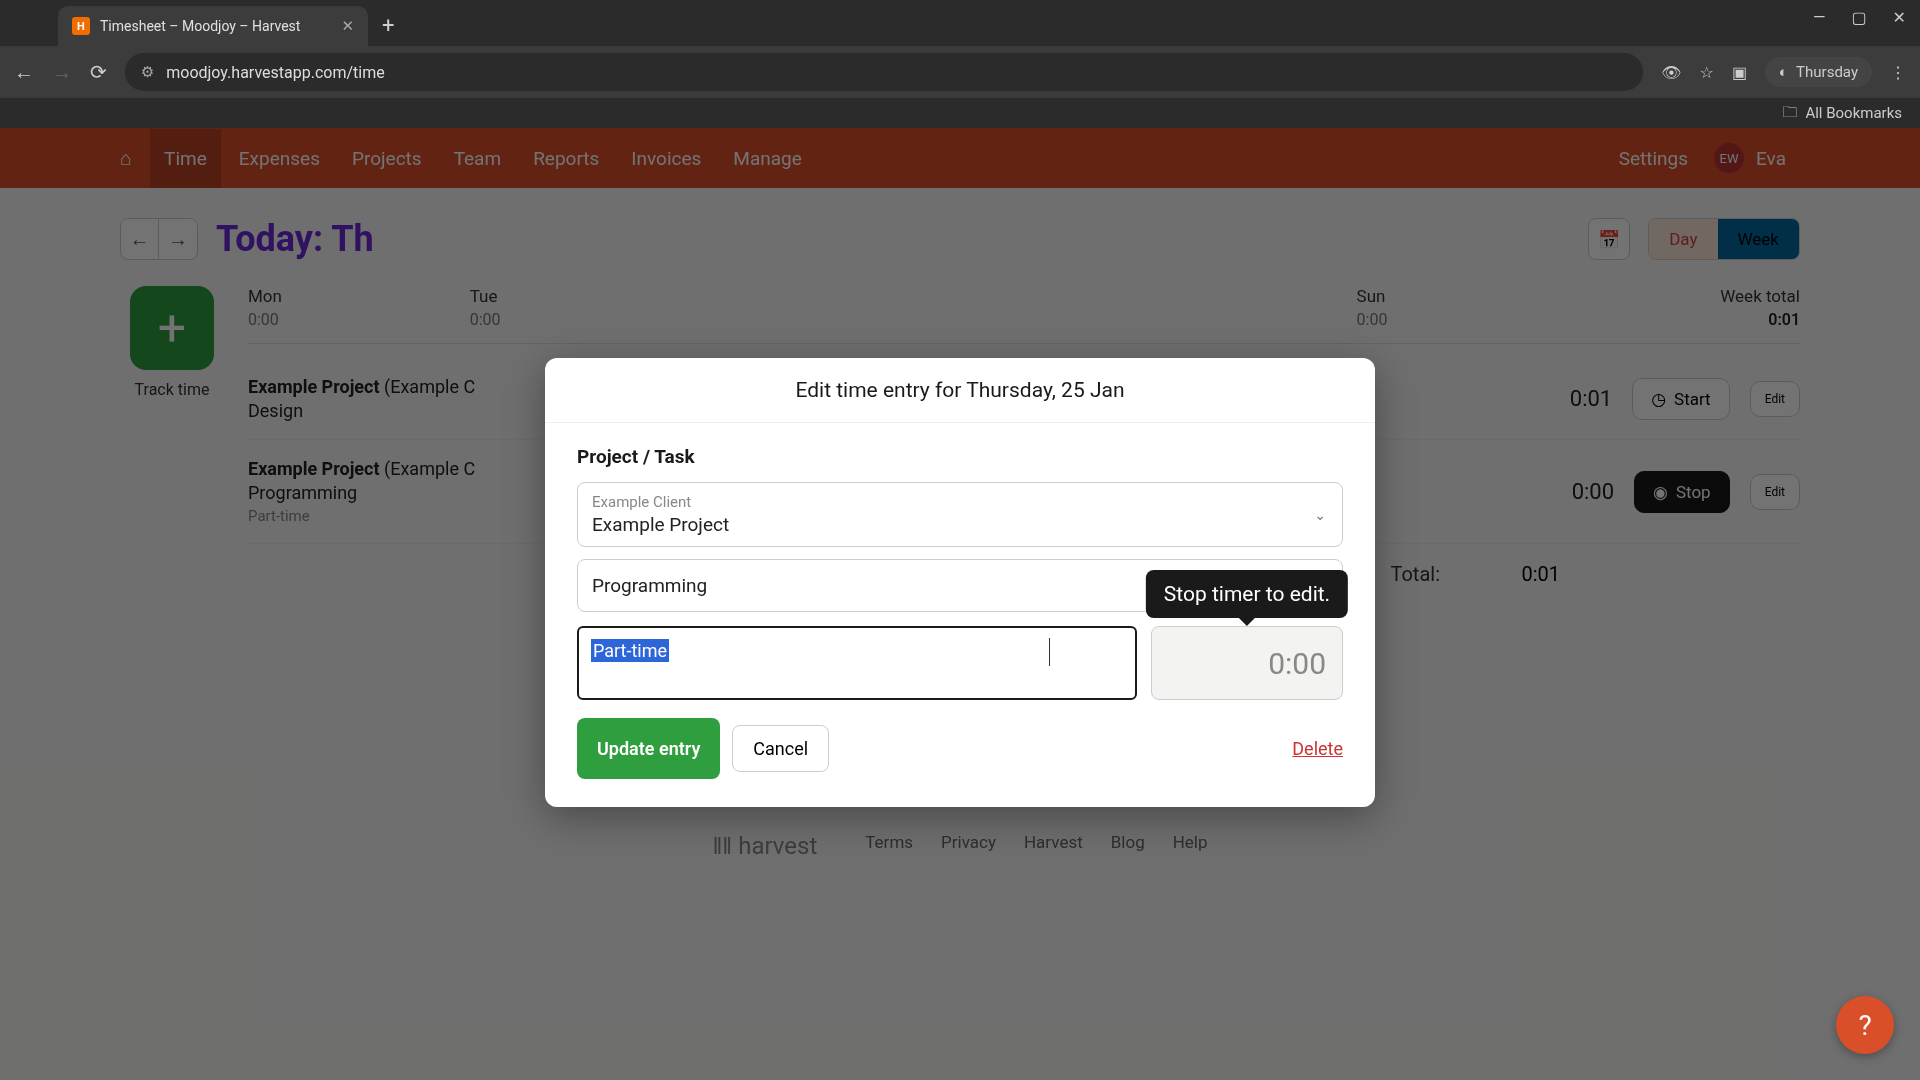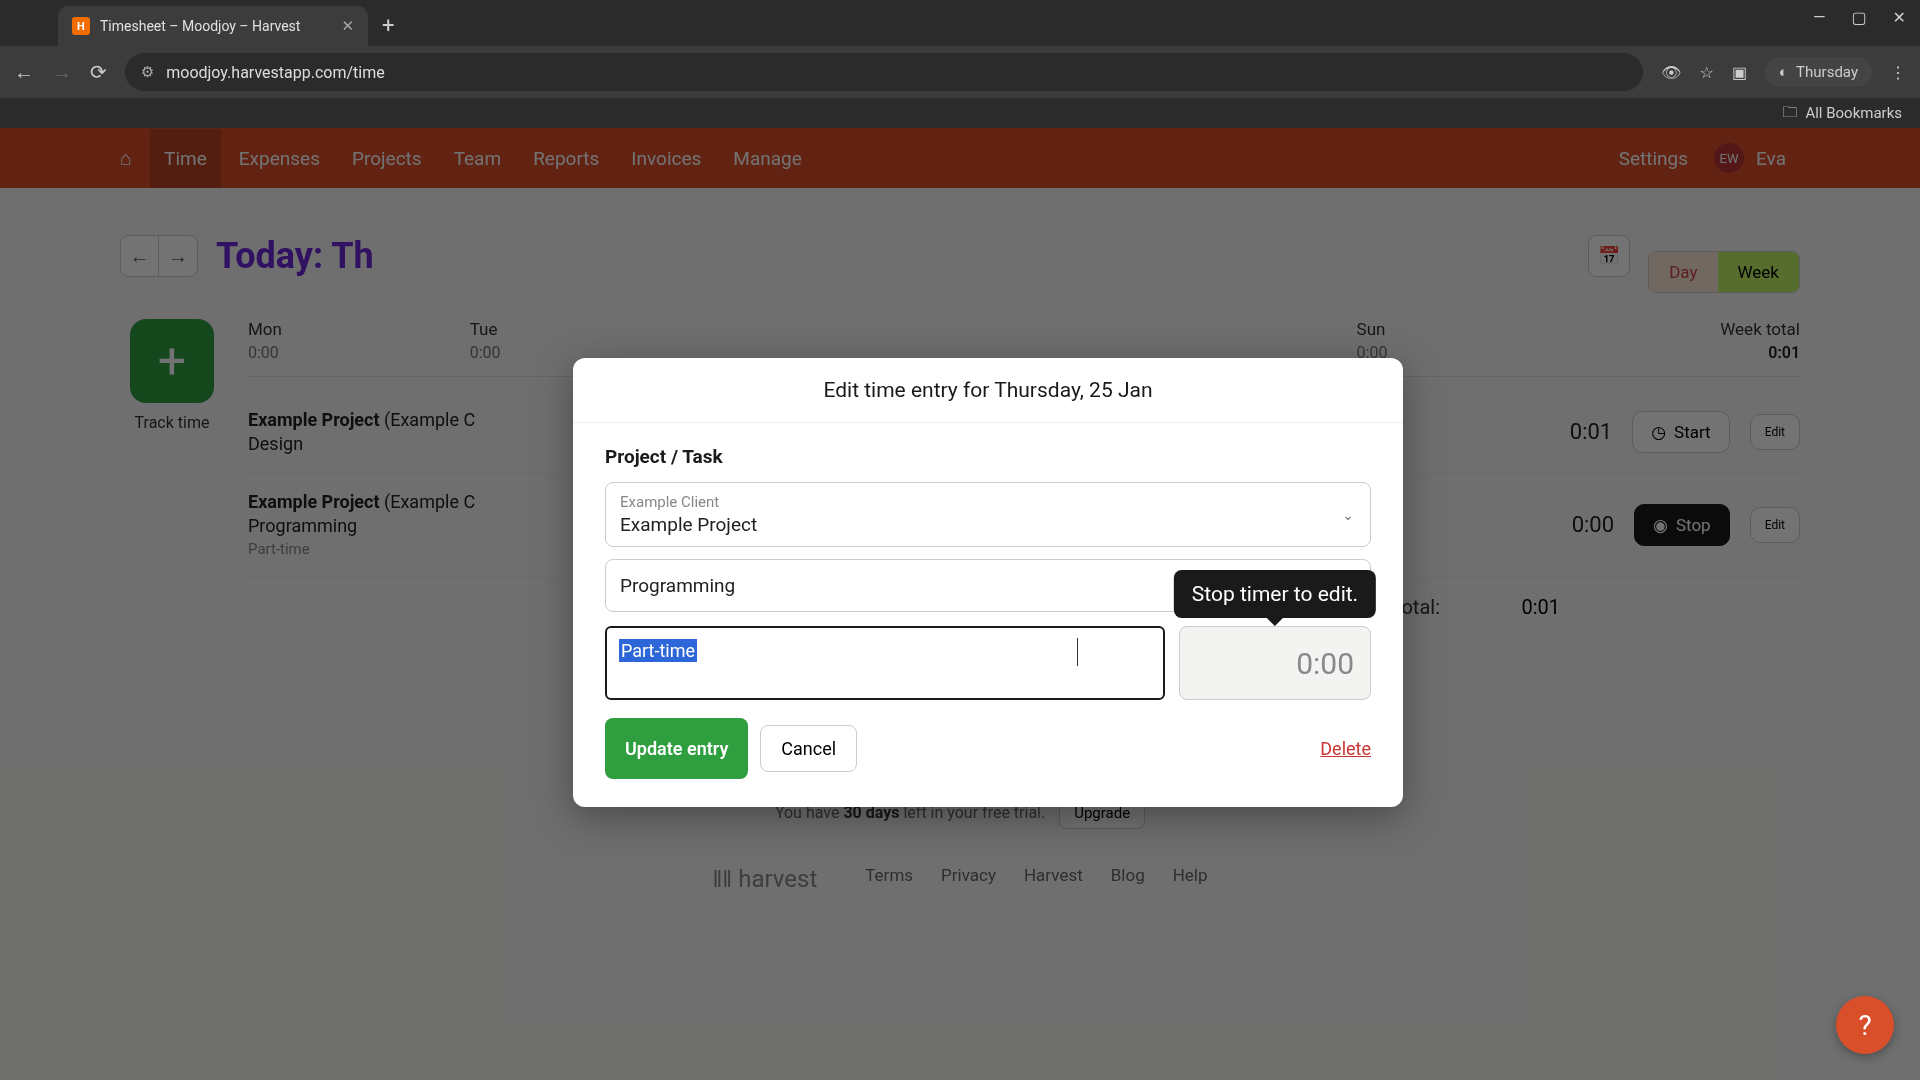--- a/index.html
+++ b/index.html
@@ -40,22 +40,22 @@
 
 .content-wrap { padding: 30px 120px; }
 .header-row { display: flex; align-items: center; gap: 18px; margin-bottom: 26px; }
 .pager { display: flex; border: 1px solid #ccc; border-radius: 8px; }
 .pager button { width: 38px; height: 40px; border: none; background: white; font-size: 20px; color: #555; cursor: pointer; }
 .pager button:first-child { border-radius: 8px 0 0 8px; border-right: 1px solid #ccc; }
 .pager button:last-child { border-radius: 0 8px 8px 0; }
 .page-title { font-size: 36px; font-weight: 700; color: #6d28d9; }
 .header-spacer { flex: 1; }
 .cal-icon { width: 42px; height: 42px; border: 1px solid #ccc; border-radius: 8px; background: white; display: flex; align-items: center; justify-content: center; font-size: 18px; }
-.view-toggle { display: flex; border: 1px solid #ccc; border-radius: 8px; overflow: hidden; margin-top: 33px; }
-.view-toggle button { padding: 10px 20px; border: none; background: #bef264; font-size: 17px; cursor: pointer; }
+.view-toggle { display: flex; border: 1px solid #ccc; border-radius: 8px; overflow: hidden; }
+.view-toggle button { padding: 10px 20px; border: none; background: #0369a1; font-size: 17px; cursor: pointer; }
 .view-toggle button.active { background: #fbe8d8; color: #c44; }
 
 .main-row { display: flex; gap: 24px; }
 .track-col { width: 104px; text-align: center; }
 .plus-btn { width: 84px; height: 84px; background: #2e9e3f; border-radius: 16px; color: white; font-size: 50px; display: flex; align-items: center; justify-content: center; margin: 0 auto 10px; cursor: pointer; }
 .track-label { font-size: 16px; color: #333; }
 
 .sheet-col { flex: 1; }
 .days-row { display: flex; border-bottom: 1px solid #ddd; padding-bottom: 14px; margin-bottom: 14px; }
 .day-col { flex: 1; }
@@ -78,21 +78,21 @@
 .total-label { color: #333; }
 .total-val { font-weight: 400; width: 80px; text-align: right; }
 
 .trial-row { text-align: center; margin-top: 160px; font-size: 16px; color: #666; }
 .trial-row strong { color: #333; }
 .upgrade-btn { border: 1px solid #ccc; padding: 6px 14px; border-radius: 8px; background: white; margin-left: 10px; cursor: pointer; font-size: 15px; }
 .footer-row { display: flex; justify-content: center; gap: 28px; margin-top: 36px; color: #666; font-size: 17px; }
 .footer-logo { font-size: 24px; color: #888; letter-spacing: 0; margin-right: 20px; }
 
 
-.modal { position: absolute; z-index: 100; top: 230px; left: 50%; transform: translateX(-50%); width: 830px; background: white; border-radius: 12px; box-shadow: 0 10px 40px rgba(0,0,0,0.35); margin-left: 28px; }
+.modal { position: absolute; z-index: 100; top: 230px; left: 50%; transform: translateX(-50%); width: 830px; background: white; border-radius: 12px; box-shadow: 0 10px 40px rgba(0,0,0,0.35); }
 .modal-header { padding: 20px 0; text-align: center; font-size: 21px; color: #1a1a1a; border-bottom: 1px solid #eee; }
 .modal-body { padding: 22px 32px 28px; }
 .m-label { font-size: 19px; font-weight: 700; color: #1a1a1a; margin-bottom: 14px; }
 .m-select { border: 1px solid #ccc; border-radius: 8px; padding: 10px 14px; position: relative; margin-bottom: 12px; cursor: pointer; }
 .m-select-client { font-size: 15px; color: #888; }
 .m-select-proj { font-size: 19px; color: #222; margin-top: 2px; }
 .m-select-caret { position: absolute; right: 16px; top: 50%; transform: translateY(-50%); color: #777; font-size: 14px; }
 .m-task { border: 1px solid #ccc; border-radius: 8px; padding: 14px; font-size: 19px; color: #222; margin-bottom: 14px; cursor: pointer; }
 .m-row { display: flex; gap: 14px; margin-bottom: 18px; align-items: stretch; }
 .m-notes { flex: 1; border: 2px solid #1a1a1a; border-radius: 6px; padding: 10px 12px; font-size: 18px; height: 74px; position: relative; }

